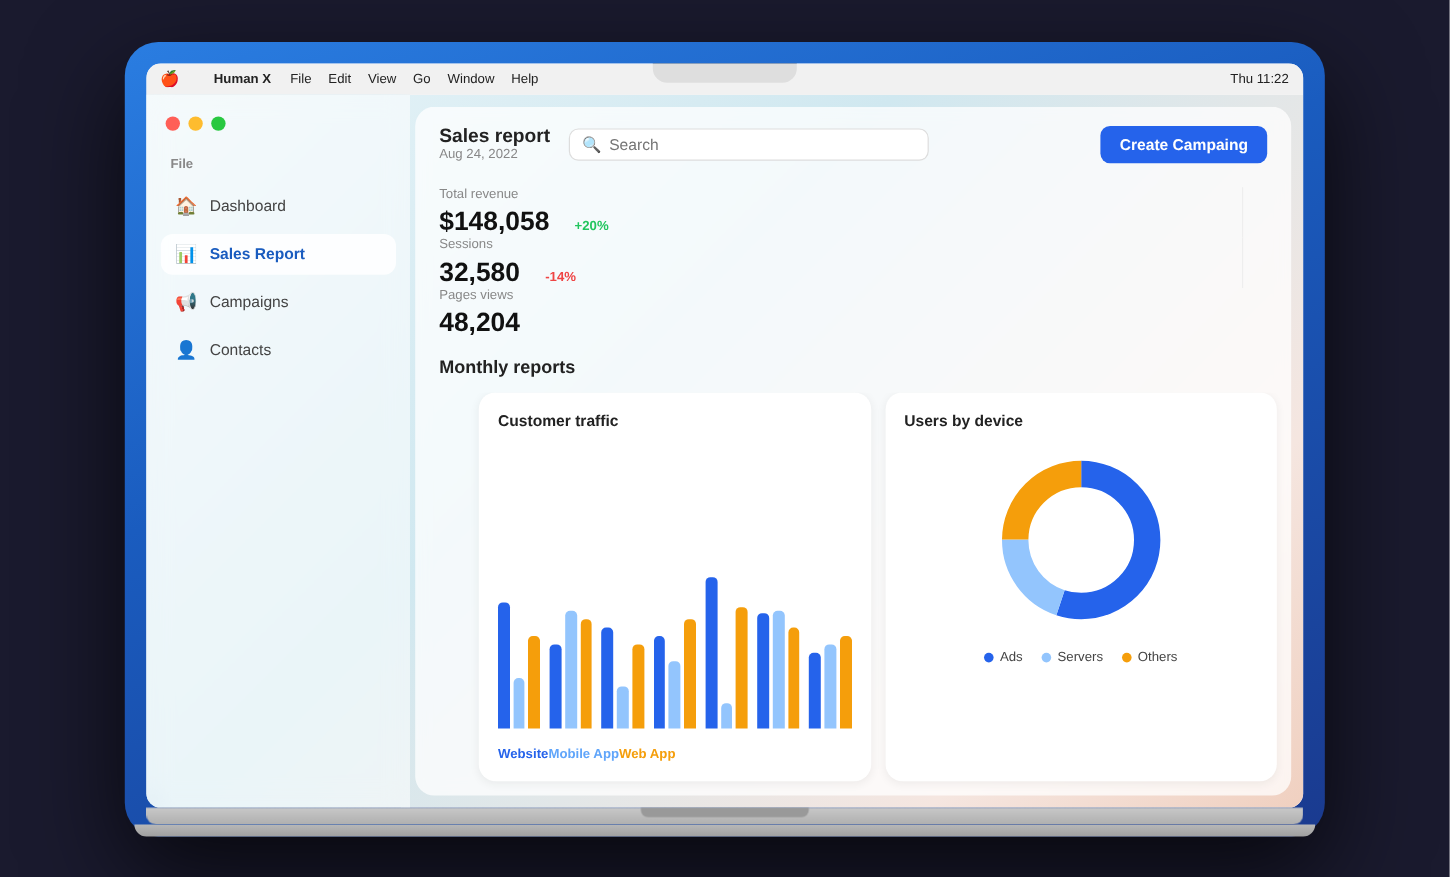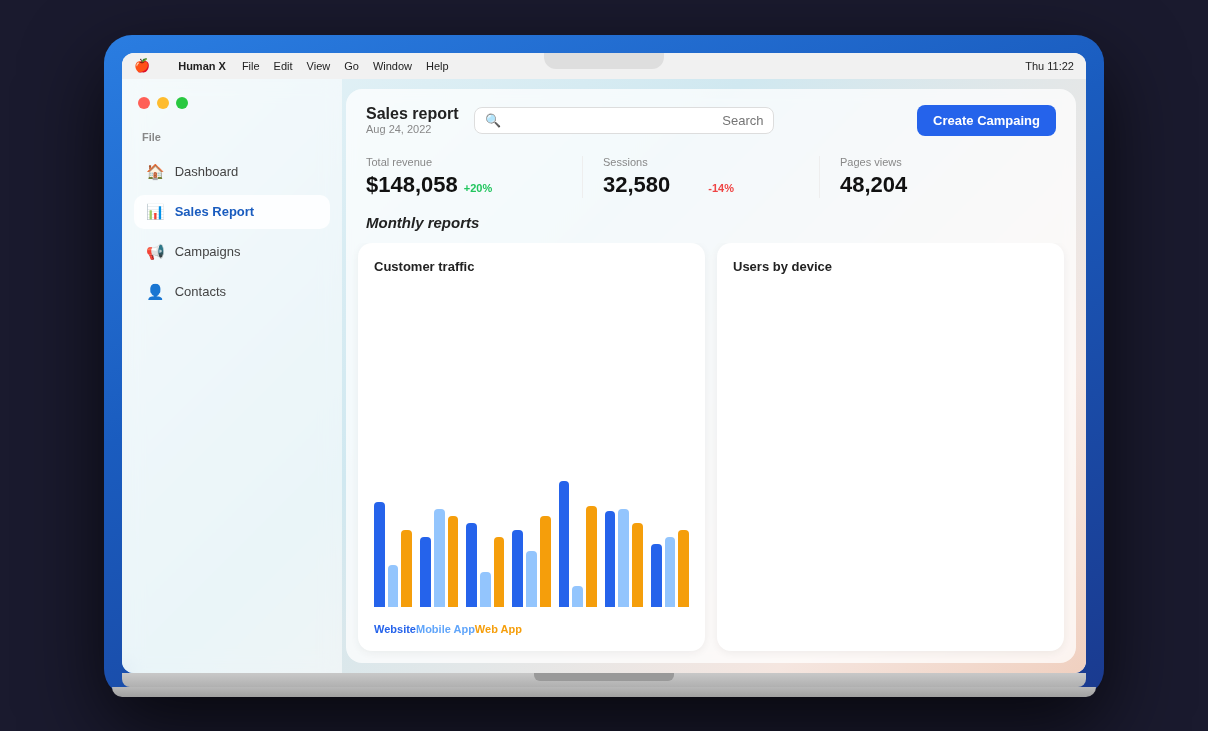--- a/index.html
+++ b/index.html
@@ -164,85 +164,85 @@
       gap: 6px;
     }
     .search-icon { color: #aaa; font-size: 13px; }
     .search-input {
       border: none;
       outline: none;
       font-size: 13px;
       color: #666;
       background: transparent;
       width: 100%;
-      text-align: right;
     }
     .create-btn {
       margin-left: auto;
       background: #2563eb;
       color: #fff;
       border: none;
       border-radius: 8px;
       padding: 8px 16px;
       font-size: 13px;
       font-weight: 600;
       cursor: pointer;
       white-space: nowrap;
     }
 
     
     .stats-row {
       display: flex;
       gap: 0;
       padding: 8px 20px 16px 20px;
+      flex-direction: column;
     }
     .stat-item {
       flex: 1;
       border-right: 1px solid #eee;
       padding-right: 20px;
       margin-right: 20px;
     }
     .stat-item:last-child { border-right: none; margin-right: 0; }
     .stat-label {
       font-size: 11px;
       color: #888;
       margin-bottom: 4px;
     }
     .stat-value-row {
       display: flex;
       align-items: baseline;
-      gap: 6px;
+      gap: 21px;
     }
     .stat-value {
       font-size: 22px;
       font-weight: 700;
       color: #111;
     }
     .stat-change {
       font-size: 11px;
       font-weight: 600;
     }
     .stat-change.positive { color: #22c55e; }
-    .stat-change.negative { color: #ef4444; margin-left: 32px; }
+    .stat-change.negative { color: #ef4444; }
 
     
     .section-title {
       font-size: 15px;
       font-weight: 700;
       color: #222;
       padding: 0 20px 12px 20px;
-      font-style: italic;
     }
 
     .charts-row {
       display: flex;
       gap: 12px;
       padding: 0 12px 12px 12px;
       flex: 1;
       overflow: hidden;
+      margin-left: 41px;
     }
 
     .chart-card {
       background: #fff;
       border-radius: 14px;
       padding: 16px;
       flex: 1;
       display: flex;
       flex-direction: column;
       box-shadow: 0 2px 8px rgba(0,0,0,0.06);
@@ -479,20 +479,44 @@
               </div>
             <div class="bar-legends">
               <span class="bar-legend-item" style="color:#2563eb;">Website</span>
               <span class="bar-legend-item" style="color:#60a5fa;">Mobile App</span>
               <span class="bar-legend-item" style="color:#f59e0b;">Web App</span>
             </div>
           </div>
 
           <div class="chart-card">
             <div class="chart-card-title">Users by device</div>
+            <div class="donut-area">
+              <svg class="donut-svg" viewBox="0 0 160 160">
+
+                <circle cx="80" cy="80" r="55" fill="none" stroke="#2563eb" stroke-width="22" stroke-dasharray="190.1 155.5" stroke-dashoffset="0" transform="rotate(-90 80 80)"></circle>
+
+                <circle cx="80" cy="80" r="55" fill="none" stroke="#93c5fd" stroke-width="22" stroke-dasharray="69.1 276.5" stroke-dashoffset="-190.1" transform="rotate(-90 80 80)"></circle>
+
+                <circle cx="80" cy="80" r="55" fill="none" stroke="#f59e0b" stroke-width="22" stroke-dasharray="86.4 259.2" stroke-dashoffset="-259.2" transform="rotate(-90 80 80)"></circle>
+              </svg>
+              <div class="donut-legends">
+                <div class="donut-legend-item">
+                  <span class="donut-dot" style="background:#2563eb;"></span>
+                  <span>Ads</span>
+                </div>
+                <div class="donut-legend-item">
+                  <span class="donut-dot" style="background:#93c5fd;"></span>
+                  <span>Servers</span>
+                </div>
+                <div class="donut-legend-item">
+                  <span class="donut-dot" style="background:#f59e0b;"></span>
+                  <span>Others</span>
+                </div>
+              </div>
+            </div>
           </div>
 
         </div>
       </div>
     </div>
   </div>
   <div class="laptop-bottom">
     <div class="laptop-notch-bottom"></div>
   </div>
   <div class="laptop-base"></div>

